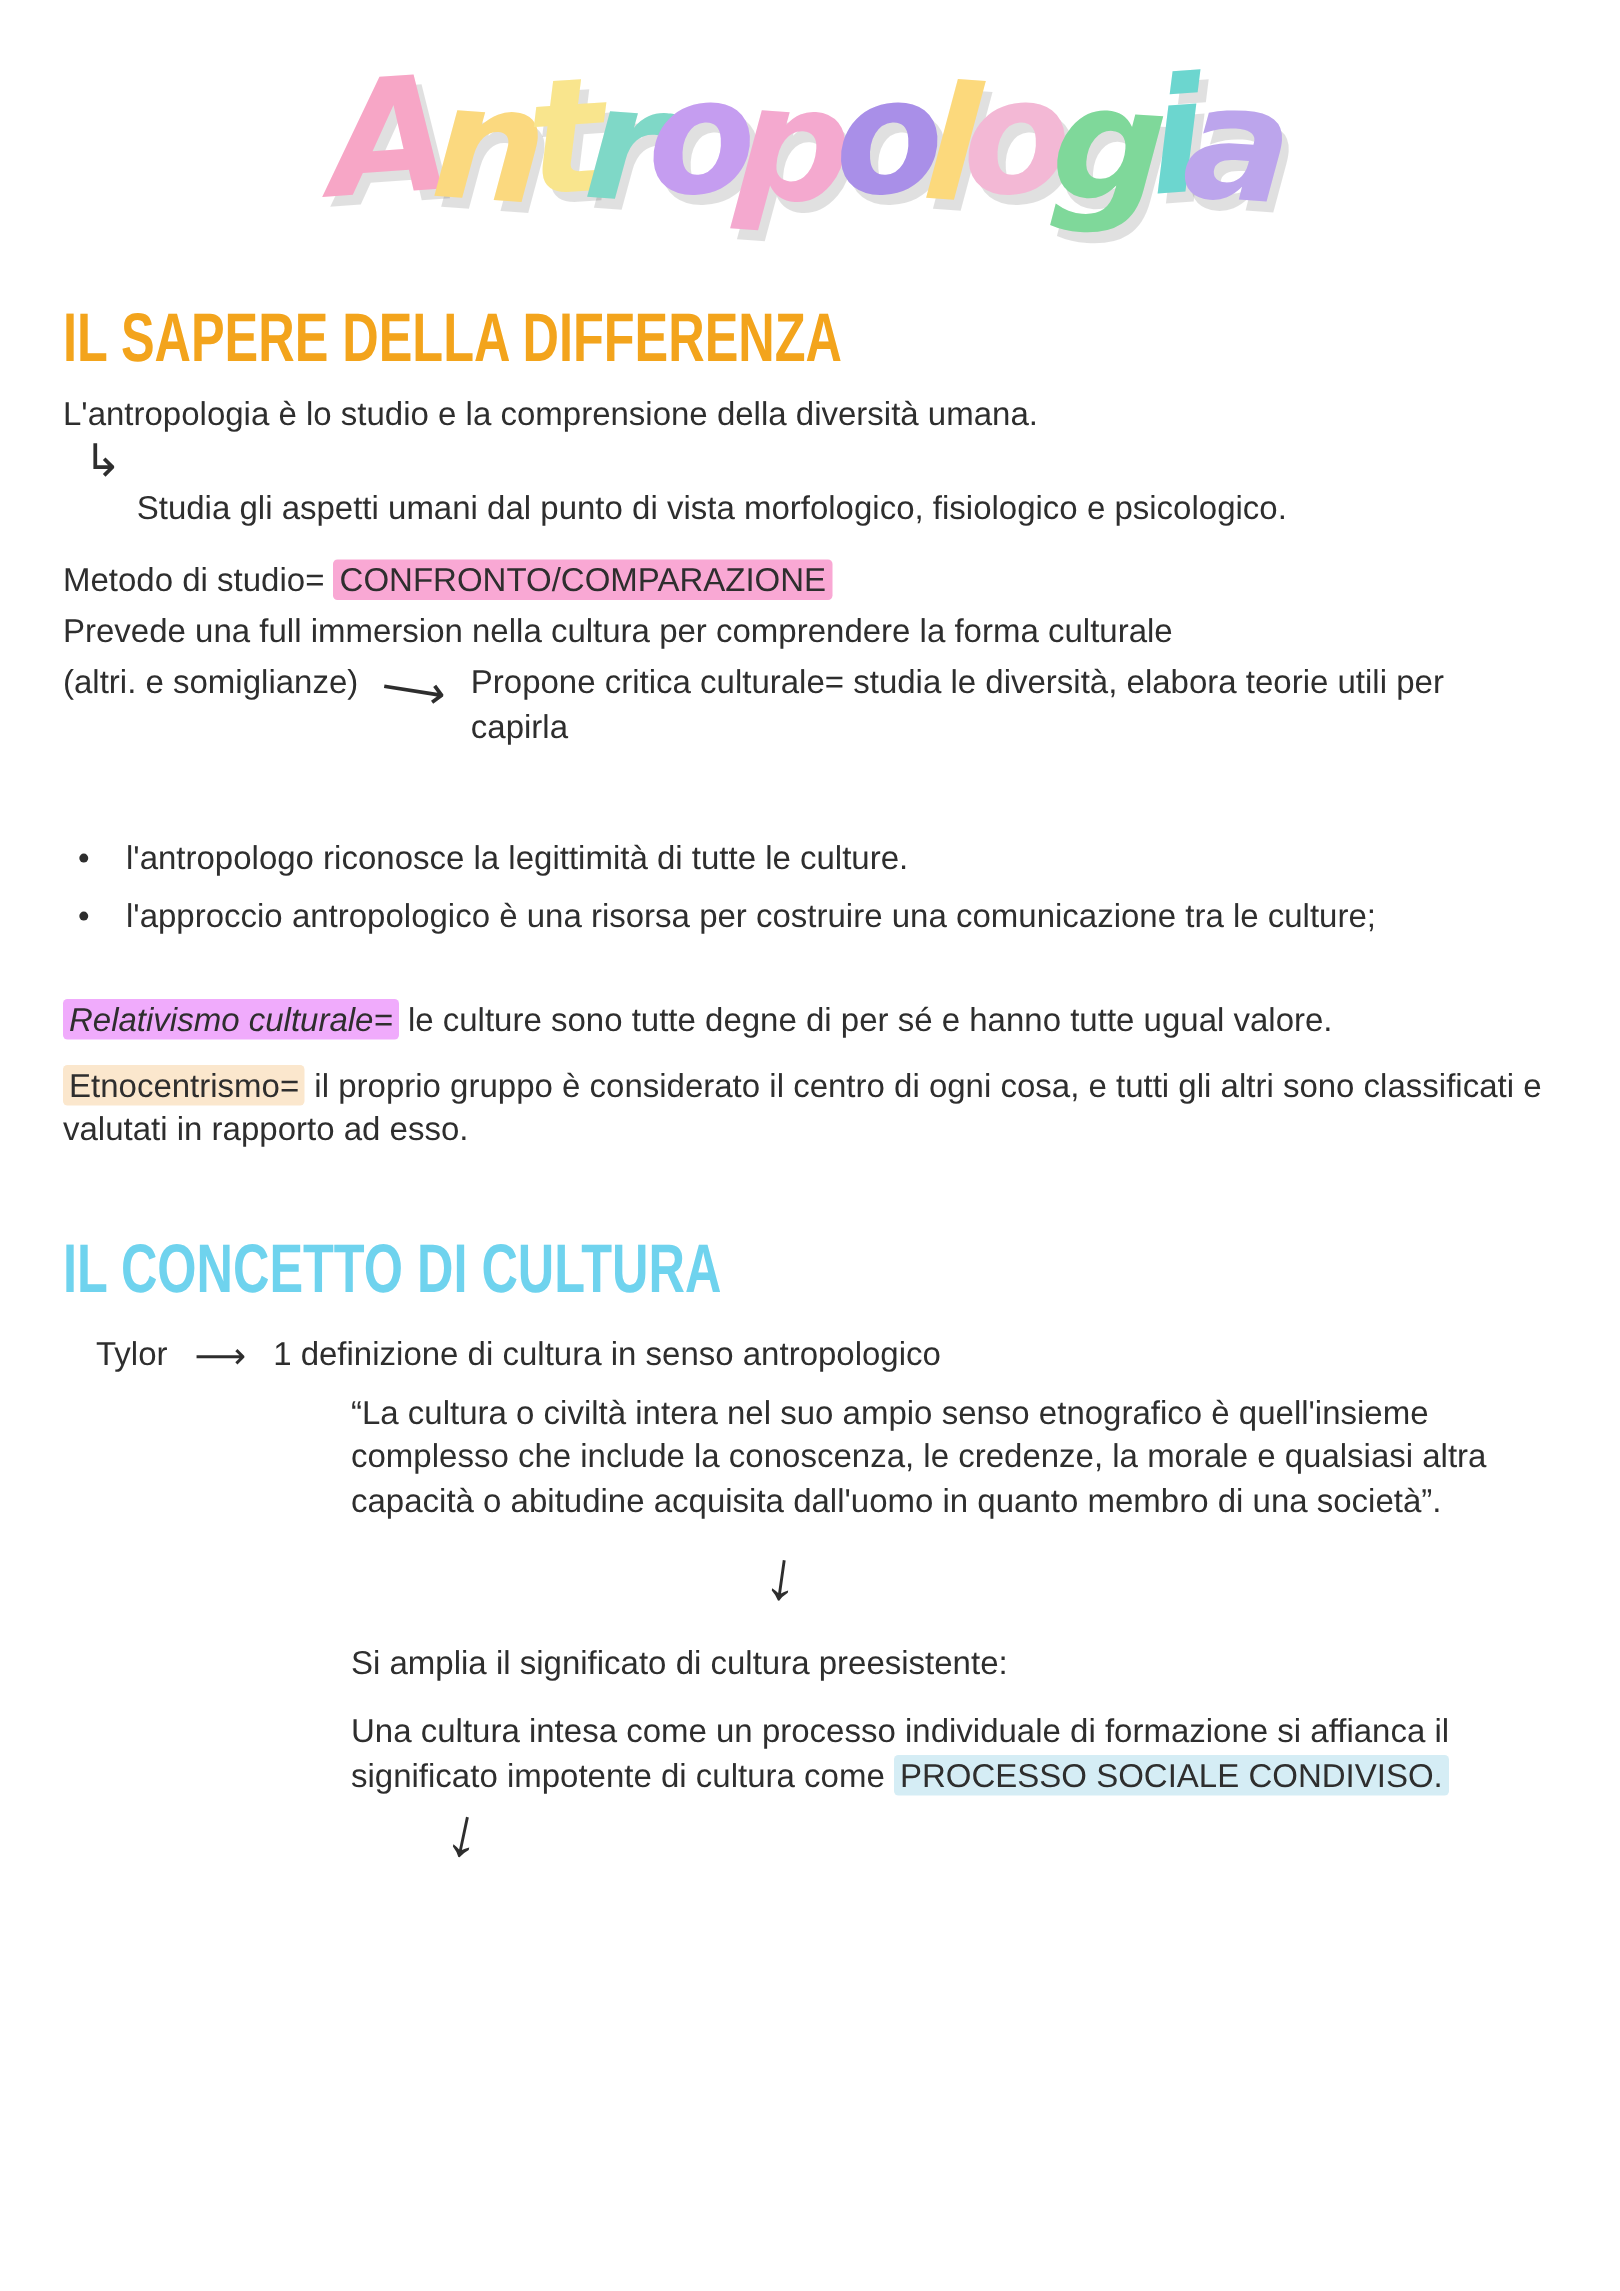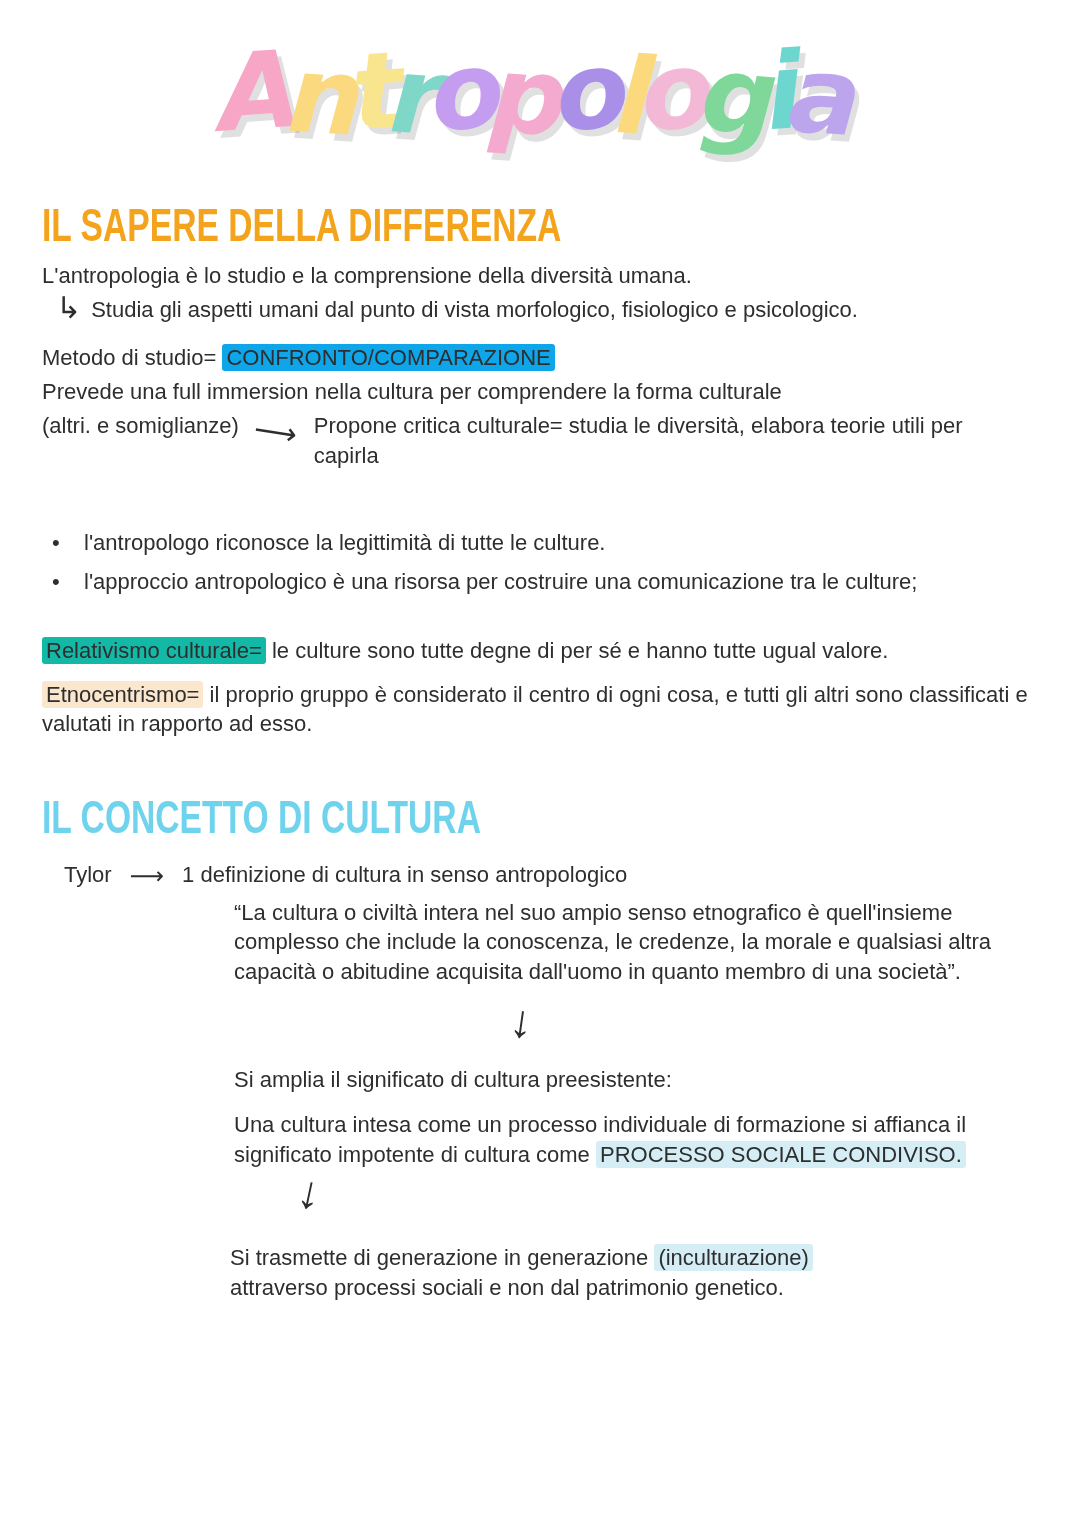--- a/index.html
+++ b/index.html
@@ -30,21 +30,21 @@
     display:inline-block;
     font-weight:bold; font-size:41px; line-height:1;
     margin:24px 0 10px 0; letter-spacing:0px;
     transform:scale(0.82,1.12); transform-origin:left center;
   }
 
   .line { margin:5px 0; max-width:1000px; }
 
   .hook-line { display:flex; gap:10px; margin:2px 0 18px 0; padding-left:14px; }
   .hook { font-size:30px; line-height:1; margin-top:-2px; }
-  .hook-text { max-width:860px; }
+  .hook-text { max-width:860px;margin-top:29px; }
 
   .metodo { margin-top:18px; }
 
   .propone-row { display:flex; gap:16px; align-items:flex-start; margin:5px 0 58px 0; }
   .long-arrow { font-size:30px; line-height:1; display:inline-block; transform:rotate(9deg) translateY(6px); }
   .propone-text { max-width:650px; }
 
   .bullets { margin:0 0 40px 0; }
   .bullet { position:relative; padding-left:42px; margin:9px 0; max-width:1000px; }
   .bullet::before { content:"•"; position:absolute; left:10px; top:0; }
@@ -85,36 +85,36 @@
     <span class="heading" style="color: rgb(243, 164, 28);">IL SAPERE DELLA DIFFERENZA</span>
   </div>
 
   <p class="line">L'antropologia è lo studio e la comprensione della diversità umana.</p>
 
   <div class="hook-line">
     <span class="hook">↳</span>
     <span class="hook-text">Studia gli aspetti umani dal punto di vista morfologico, fisiologico e psicologico.</span>
   </div>
 
-  <p class="line metodo"><span>Metodo di studio= </span><span class="hl-peach" style="background-color: #0ea5e9;">CONFRONTO/COMPARAZIONE</span></p>
+  <p class="line metodo"><span>Metodo di studio= </span><span class="hl-peach" style="background-color: #f9a8d4;">CONFRONTO/COMPARAZIONE</span></p>
 
   <p class="line">Prevede una full immersion nella cultura per comprendere la forma culturale</p>
 
   <div class="propone-row">
     <span>(altri. e somiglianze)</span>
     <span class="long-arrow">⟶</span>
     <span class="propone-text">Propone critica culturale= studia le diversità, elabora teorie utili per capirla</span>
   </div>
 
   <div class="bullets">
     <div class="bullet">l'antropologo riconosce la legittimità di tutte le culture.</div>
     <div class="bullet">l'approccio antropologico è una risorsa per costruire una comunicazione tra le culture;</div>
   </div>
 
-  <p class="def-para"><span class="hl-peach" style="background-color: #14b8a6;">Relativismo culturale=</span><span> le culture sono tutte degne di per sé e hanno tutte ugual valore.</span></p>
+  <p class="def-para"><span class="hl-peach" style="background-color: #f0abfc; font-style: italic;">Relativismo culturale=</span><span> le culture sono tutte degne di per sé e hanno tutte ugual valore.</span></p>
 
   <p class="def-para last"><span class="hl-peach" style="background-color: rgb(251, 231, 205);">Etnocentrismo=</span><span> il proprio gruppo è considerato il centro di ogni cosa, e tutti gli altri sono classificati e valutati in rapporto ad esso.</span></p>
 
   <div>
     <span class="heading" style="color: rgb(111, 211, 238);">IL CONCETTO DI CULTURA</span>
   </div>
 
   <div class="tylor-row">
     <span>Tylor</span>
     <span class="small-arrow">⟶</span>
@@ -124,16 +124,14 @@
   <p class="quote">“La cultura o civiltà intera nel suo ampio senso etnografico è quell'insieme complesso che include la conoscenza, le credenze, la morale e qualsiasi altra capacità o abitudine acquisita dall'uomo in quanto membro di una società”.</p>
 
   <div class="da-block">
     <span class="down-arrow">↓</span>
   </div>
 
   <p class="indent line amplia">Si amplia il significato di cultura preesistente:</p>
 
   <p class="indent line processo"><span>Una cultura intesa come un processo individuale di formazione si affianca il significato impotente di cultura come </span><span class="hl-blue" style="background-color: rgb(213, 237, 245); margin-top: 26px;">PROCESSO SOCIALE CONDIVISO.</span><span class="down-arrow inline">↓</span></p>
 
-  <p class="line trasmette"><span>Si trasmette di generazione in generazione </span><span class="hl-blue" style="background-color: rgb(213, 237, 245);">(inculturazione)</span><br>
-  <span>attraverso processi sociali e non dal patrimonio genetico.</span></p>
 
 </div>
 
 </body></html>

